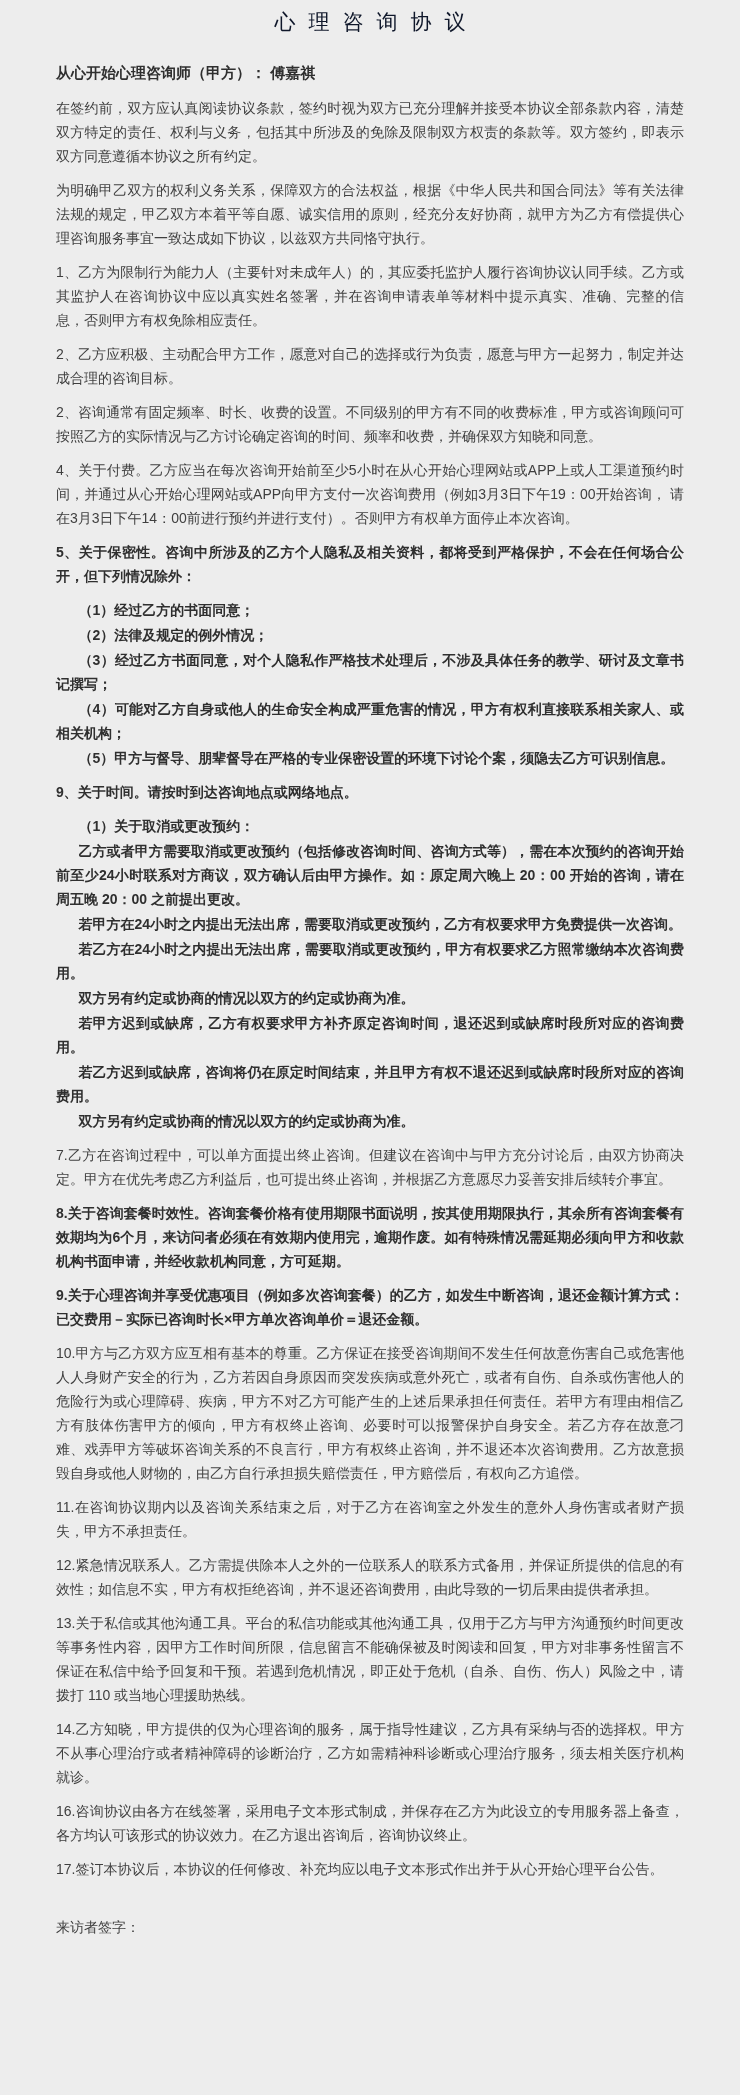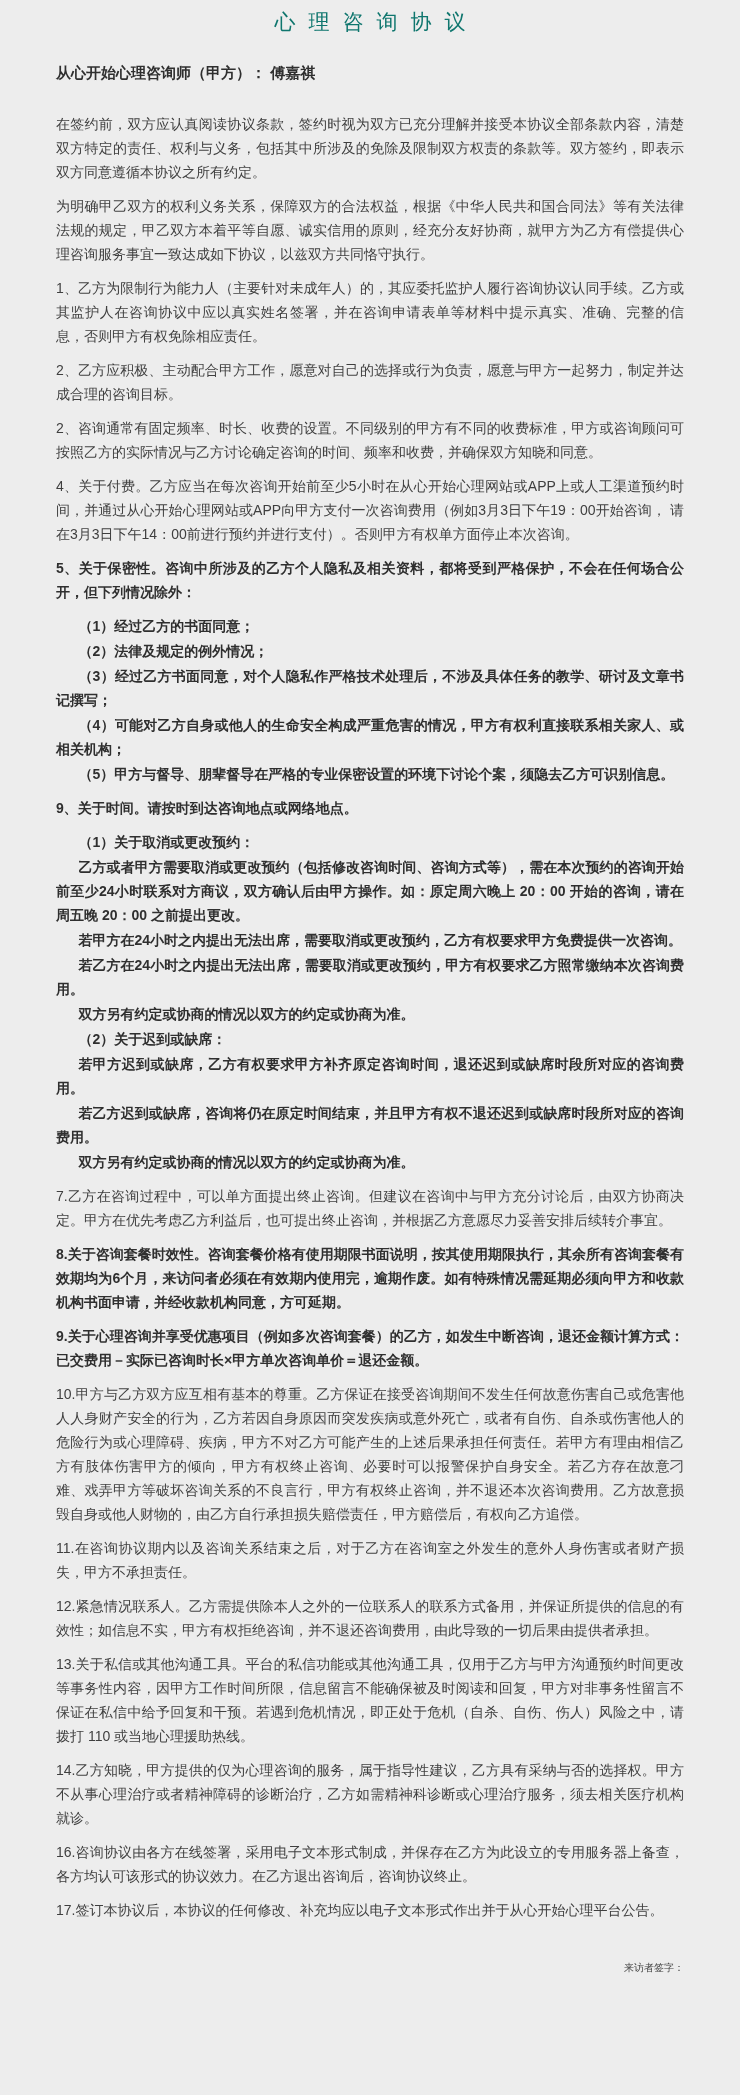--- a/index.html
+++ b/index.html
@@ -20,50 +20,49 @@
   .page{
     box-sizing:border-box;
     width:740px;
     min-height:2095px;
     padding:8px 56px 20px 56px;
   }
   .title{
     margin:0 0 26px 0;
     font-size:21px;
     font-weight:400;
-    color:#0f766e;
+    color:#0f172a;
     text-align:center;
     letter-spacing:13px;
     padding-left:13px; 
   }
   .party{
     margin:0 0 12px 0;
     font-size:15px;
     font-weight:bold;
     color:var(--text-bold);
     line-height:22px;
   }
   .party + .party{margin-top:12px;}
-  .body{margin-top:28px;}
+  .body{margin-top:12px;}
   .para{
     margin:10px 0;
     font-size:14px;
     line-height:24px;
     text-align:justify;
   }
   .para.bold{font-weight:bold;color:var(--text-bold);}
   .para.indent{
     margin:1px 0;
     text-indent:1.6em;
   }
   .sig-label{
     margin:34px 0 0 0;
-    font-size:10px;
+    font-size:14px;
     line-height:24px;
-    text-align:right;
   }
 </style>
 </head>
 <body>
 
 <div class="page">
 
   <h1 class="title">心理咨询协议</h1>
 
   <p class="party">从心开始心理咨询师（甲方）： 傅嘉祺</p>
@@ -80,21 +79,20 @@
       <p class="para bold indent">（2）法律及规定的例外情况；</p>
       <p class="para bold indent">（3）经过乙方书面同意，对个人隐私作严格技术处理后，不涉及具体任务的教学、研讨及文章书记撰写；</p>
       <p class="para bold indent">（4）可能对乙方自身或他人的生命安全构成严重危害的情况，甲方有权利直接联系相关家人、或相关机构；</p>
       <p class="para bold indent">（5）甲方与督导、朋辈督导在严格的专业保密设置的环境下讨论个案，须隐去乙方可识别信息。</p>
       <p class="para bold">9、关于时间。请按时到达咨询地点或网络地点。</p>
       <p class="para bold indent">（1）关于取消或更改预约：</p>
       <p class="para bold indent">乙方或者甲方需要取消或更改预约（包括修改咨询时间、咨询方式等），需在本次预约的咨询开始前至少24小时联系对方商议，双方确认后由甲方操作。如：原定周六晚上 20：00 开始的咨询，请在周五晚 20：00 之前提出更改。</p>
       <p class="para bold indent">若甲方在24小时之内提出无法出席，需要取消或更改预约，乙方有权要求甲方免费提供一次咨询。</p>
       <p class="para bold indent">若乙方在24小时之内提出无法出席，需要取消或更改预约，甲方有权要求乙方照常缴纳本次咨询费用。</p>
       <p class="para bold indent">双方另有约定或协商的情况以双方的约定或协商为准。</p>
-      <p class="para bold indent">（2）关于迟到或缺席：</p>
       <p class="para bold indent">若甲方迟到或缺席，乙方有权要求甲方补齐原定咨询时间，退还迟到或缺席时段所对应的咨询费用。</p>
       <p class="para bold indent">若乙方迟到或缺席，咨询将仍在原定时间结束，并且甲方有权不退还迟到或缺席时段所对应的咨询费用。</p>
       <p class="para bold indent">双方另有约定或协商的情况以双方的约定或协商为准。</p>
       <p class="para">7.乙方在咨询过程中，可以单方面提出终止咨询。但建议在咨询中与甲方充分讨论后，由双方协商决定。甲方在优先考虑乙方利益后，也可提出终止咨询，并根据乙方意愿尽力妥善安排后续转介事宜。</p>
       <p class="para bold">8.关于咨询套餐时效性。咨询套餐价格有使用期限书面说明，按其使用期限执行，其余所有咨询套餐有效期均为6个月，来访问者必须在有效期内使用完，逾期作废。如有特殊情况需延期必须向甲方和收款机构书面申请，并经收款机构同意，方可延期。</p>
       <p class="para bold">9.关于心理咨询并享受优惠项目（例如多次咨询套餐）的乙方，如发生中断咨询，退还金额计算方式：已交费用－实际已咨询时长×甲方单次咨询单价＝退还金额。</p>
       <p class="para">10.甲方与乙方双方应互相有基本的尊重。乙方保证在接受咨询期间不发生任何故意伤害自己或危害他人人身财产安全的行为，乙方若因自身原因而突发疾病或意外死亡，或者有自伤、自杀或伤害他人的危险行为或心理障碍、疾病，甲方不对乙方可能产生的上述后果承担任何责任。若甲方有理由相信乙方有肢体伤害甲方的倾向，甲方有权终止咨询、必要时可以报警保护自身安全。若乙方存在故意刁难、戏弄甲方等破坏咨询关系的不良言行，甲方有权终止咨询，并不退还本次咨询费用。乙方故意损毁自身或他人财物的，由乙方自行承担损失赔偿责任，甲方赔偿后，有权向乙方追偿。</p>
       <p class="para">11.在咨询协议期内以及咨询关系结束之后，对于乙方在咨询室之外发生的意外人身伤害或者财产损失，甲方不承担责任。</p>
       <p class="para">12.紧急情况联系人。乙方需提供除本人之外的一位联系人的联系方式备用，并保证所提供的信息的有效性；如信息不实，甲方有权拒绝咨询，并不退还咨询费用，由此导致的一切后果由提供者承担。</p>
       <p class="para">13.关于私信或其他沟通工具。平台的私信功能或其他沟通工具，仅用于乙方与甲方沟通预约时间更改等事务性内容，因甲方工作时间所限，信息留言不能确保被及时阅读和回复，甲方对非事务性留言不保证在私信中给予回复和干预。若遇到危机情况，即正处于危机（自杀、自伤、伤人）风险之中，请拨打 110 或当地心理援助热线。</p>

